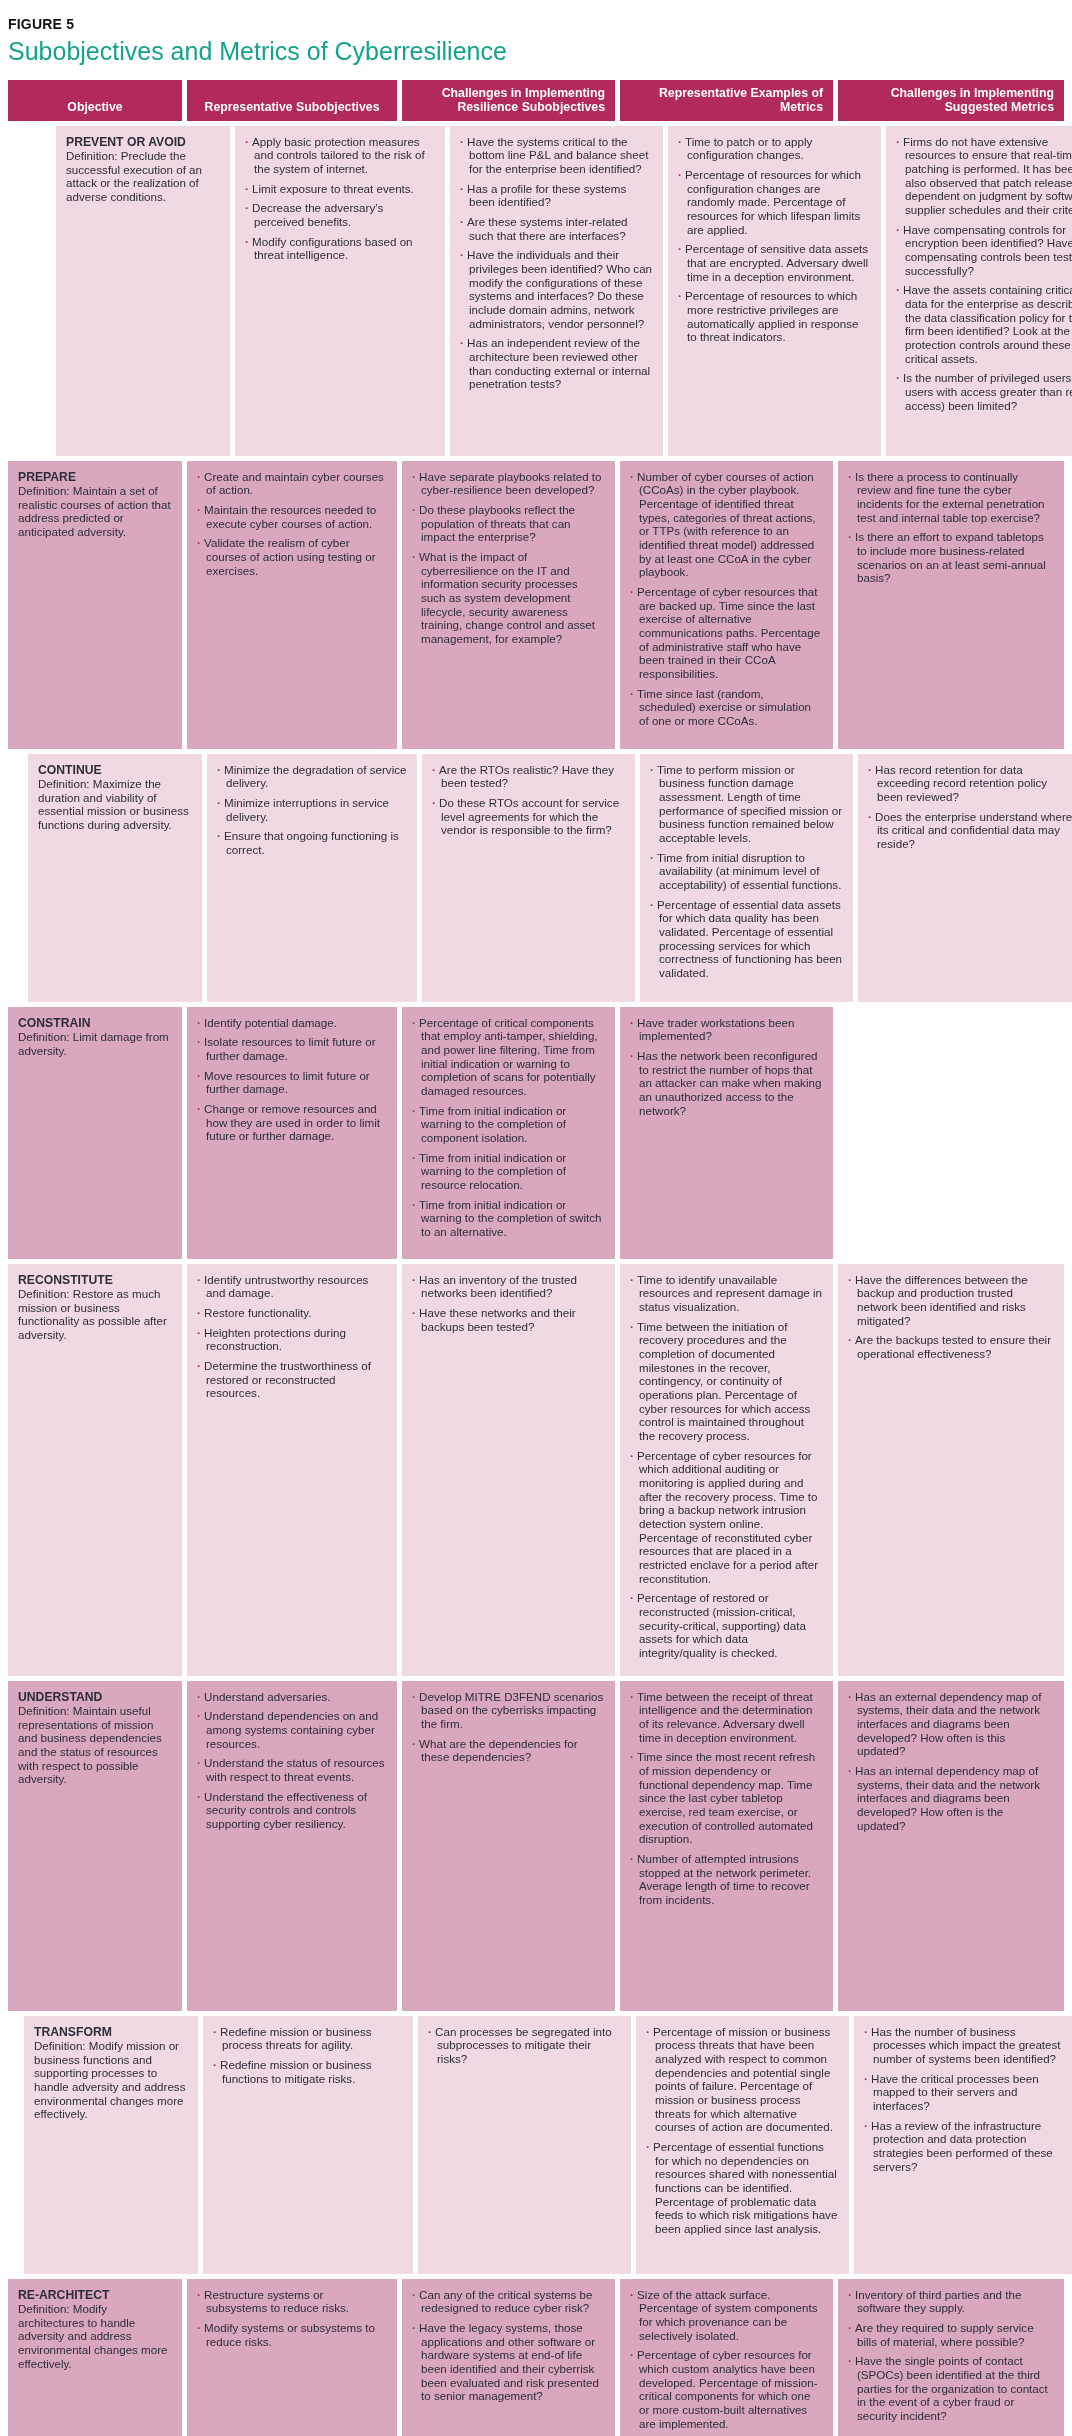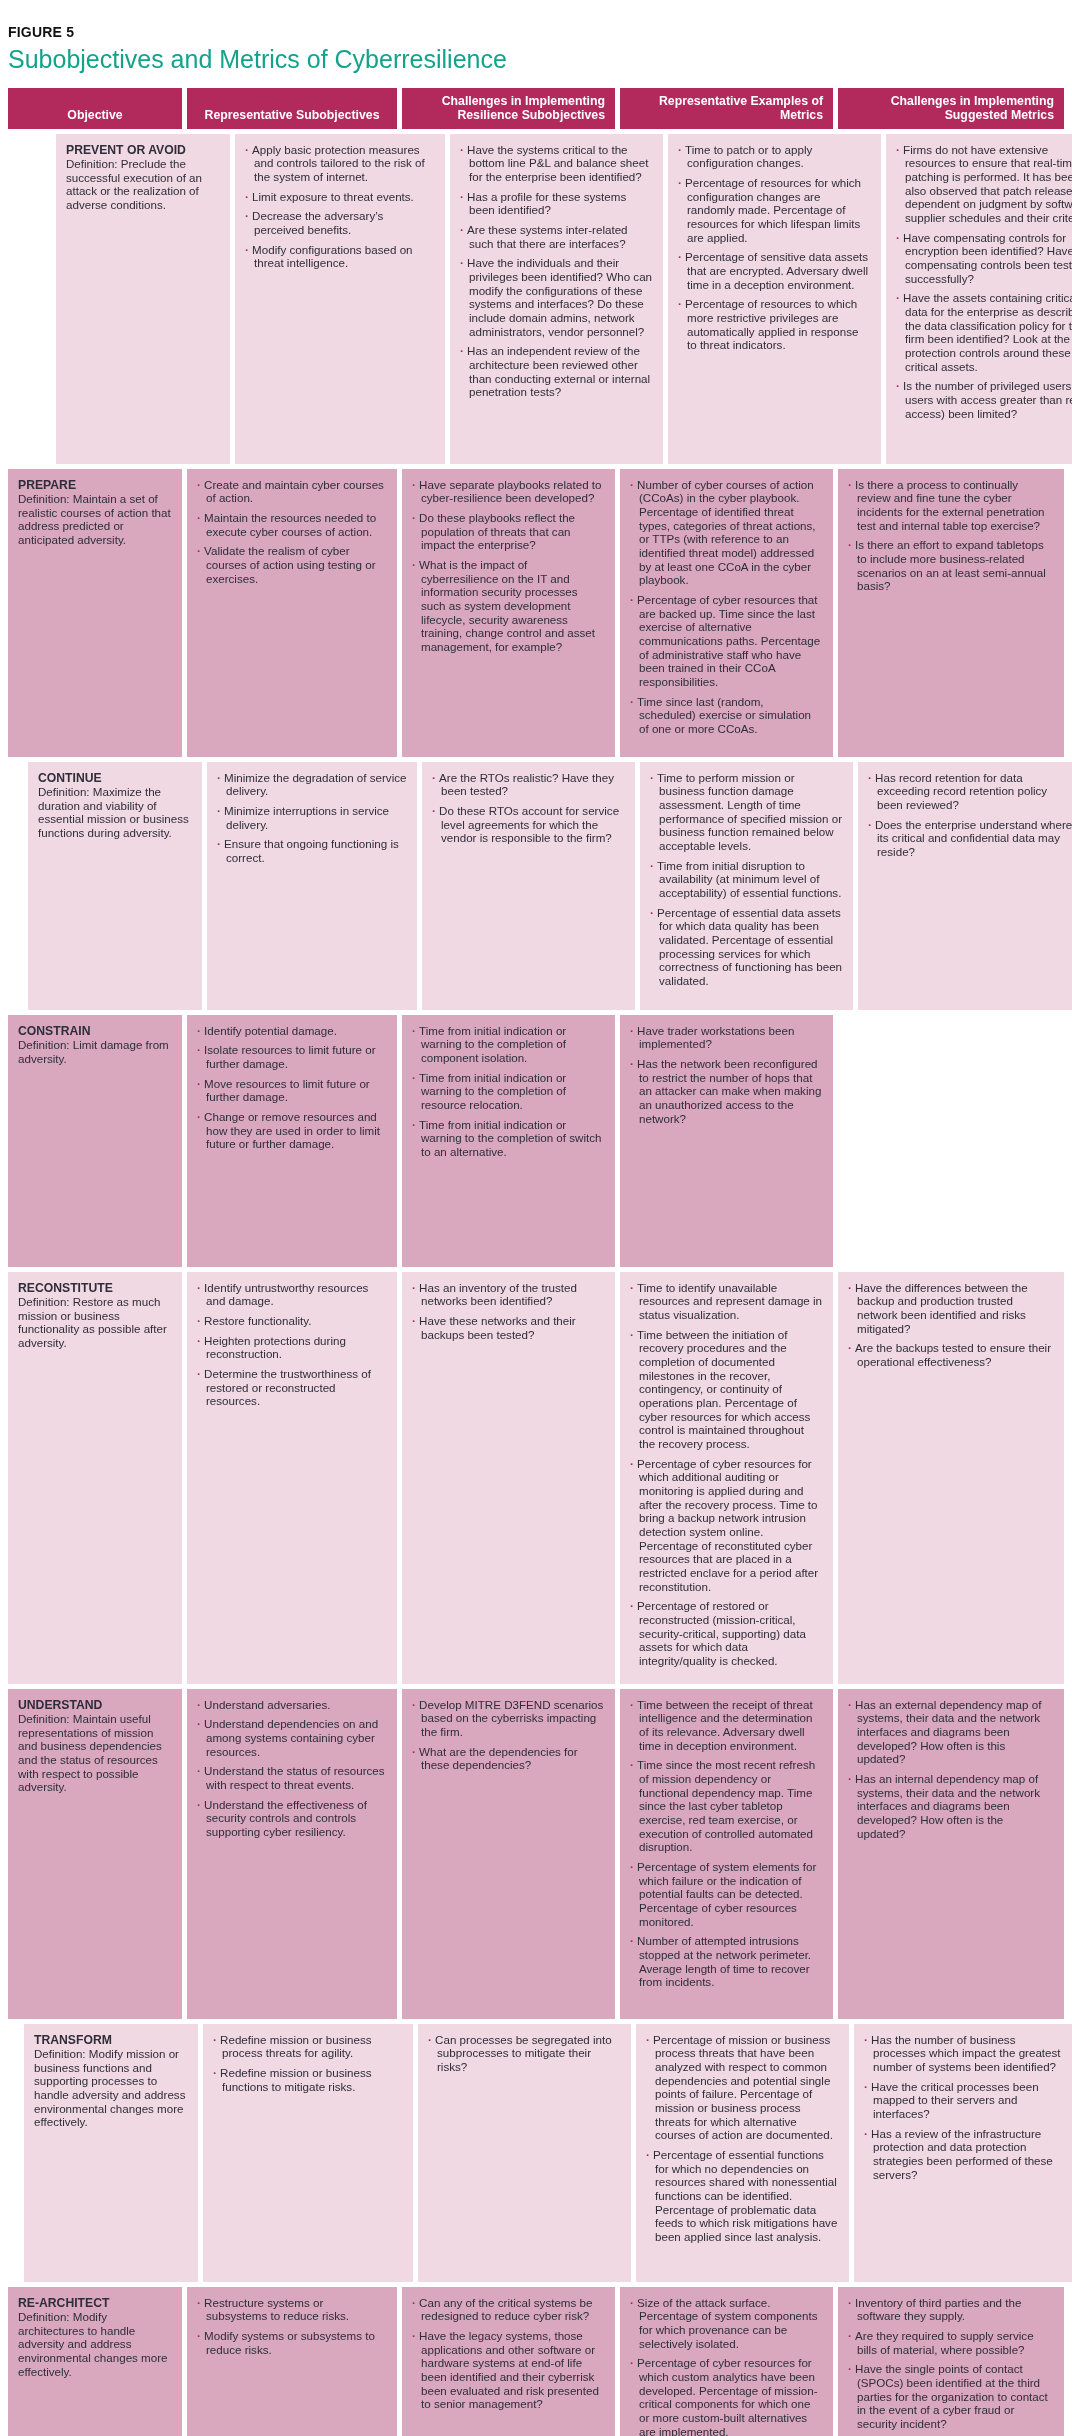--- a/index.html
+++ b/index.html
@@ -8,21 +8,21 @@
     --row-dark:#d9a8be;
     --title-teal:#14a38a;
     --bullet:#a02a52;
     --text:#2e2d3a;
     --footer:#18222e;
   }
   *{box-sizing:border-box;}
   html,body{margin:0;padding:0;background:#ffffff;}
   body{width:1072px;font-family:"Liberation Sans",sans-serif;color:var(--text);}
   .page{width:1072px;padding:8px 8px 0 8px;}
-  .fig-label{font-size:14px;font-weight:bold;letter-spacing:.2px;color:#111;margin:16px 0 6px 0;}
+  .fig-label{font-size:14px;font-weight:bold;letter-spacing:.2px;color:#111;margin:8px 0 6px 0;}
   .fig-title{font-size:25px;font-weight:400;color:var(--title-teal);margin:0 0 14px 0;line-height:1.1;}
   .table{width:1056px;}
   .trow{display:grid;grid-template-columns:174px 210px 213px 213px 226px;column-gap:5px;margin-bottom:5px;}
   .trow.thead{min-height:40px;}
   .hcell{background:var(--header-bg);color:#fff;font-weight:bold;font-size:12.3px;line-height:1.18;
          text-align:right;display:flex;align-items:flex-end;justify-content:center;padding:6px 10px 6px;}
   .cell{padding:9px 10px 10px 10px;font-size:11.6px;line-height:1.18;}
   .trow.light .cell{background:var(--row-light);}
   .trow.dark  .cell{background:var(--row-dark);}
   .objname{font-weight:bold;font-size:12.2px;margin-bottom:0px;}
@@ -166,20 +166,21 @@
         <div class="cell">
           <ul class="blist">
             <li>Identify potential damage.</li>
             <li>Isolate resources to limit future or further damage.</li>
             <li>Move resources to limit future or further damage.</li>
             <li>Change or remove resources and how they are used in order to limit future or further damage.</li>
           </ul>
         </div>
         <div class="cell">
           <ul class="blist">
+            <li>Percentage of critical components that employ anti-tamper, shielding, and power line filtering. Time from initial indication or warning to completion of scans for potentially damaged resources.</li>
             <li>Time from initial indication or warning to the completion of component isolation.</li>
             <li>Time from initial indication or warning to the completion of resource relocation.</li>
             <li>Time from initial indication or warning to the completion of switch to an alternative.</li>
           </ul>
         </div>
         <div class="cell">
           <ul class="blist">
             <li>Have trader workstations been implemented?</li>
             <li>Has the network been reconfigured to restrict the number of hops that an attacker can make when making an unauthorized access to the network?</li>
           </ul>
@@ -235,21 +236,20 @@
         <div class="cell">
           <ul class="blist">
             <li>Develop MITRE D3FEND scenarios based on the cyberrisks impacting the firm.</li>
             <li>What are the dependencies for these dependencies?</li>
           </ul>
         </div>
         <div class="cell">
           <ul class="blist">
             <li>Time between the receipt of threat intelligence and the determination of its relevance. Adversary dwell time in deception environment.</li>
             <li>Time since the most recent refresh of mission dependency or functional dependency map. Time since the last cyber tabletop exercise, red team exercise, or execution of controlled automated disruption.</li>
-            <li>Percentage of system elements for which failure or the indication of potential faults can be detected. Percentage of cyber resources monitored.</li>
             <li>Number of attempted intrusions stopped at the network perimeter. Average length of time to recover from incidents.</li>
           </ul>
         </div>
         <div class="cell">
           <ul class="blist">
             <li>Has an external dependency map of systems, their data and the network interfaces and diagrams been developed? How often is this updated?</li>
             <li>Has an internal dependency map of systems, their data and the network interfaces and diagrams been developed? How often is the updated?</li>
           </ul>
         </div>
       </div>

